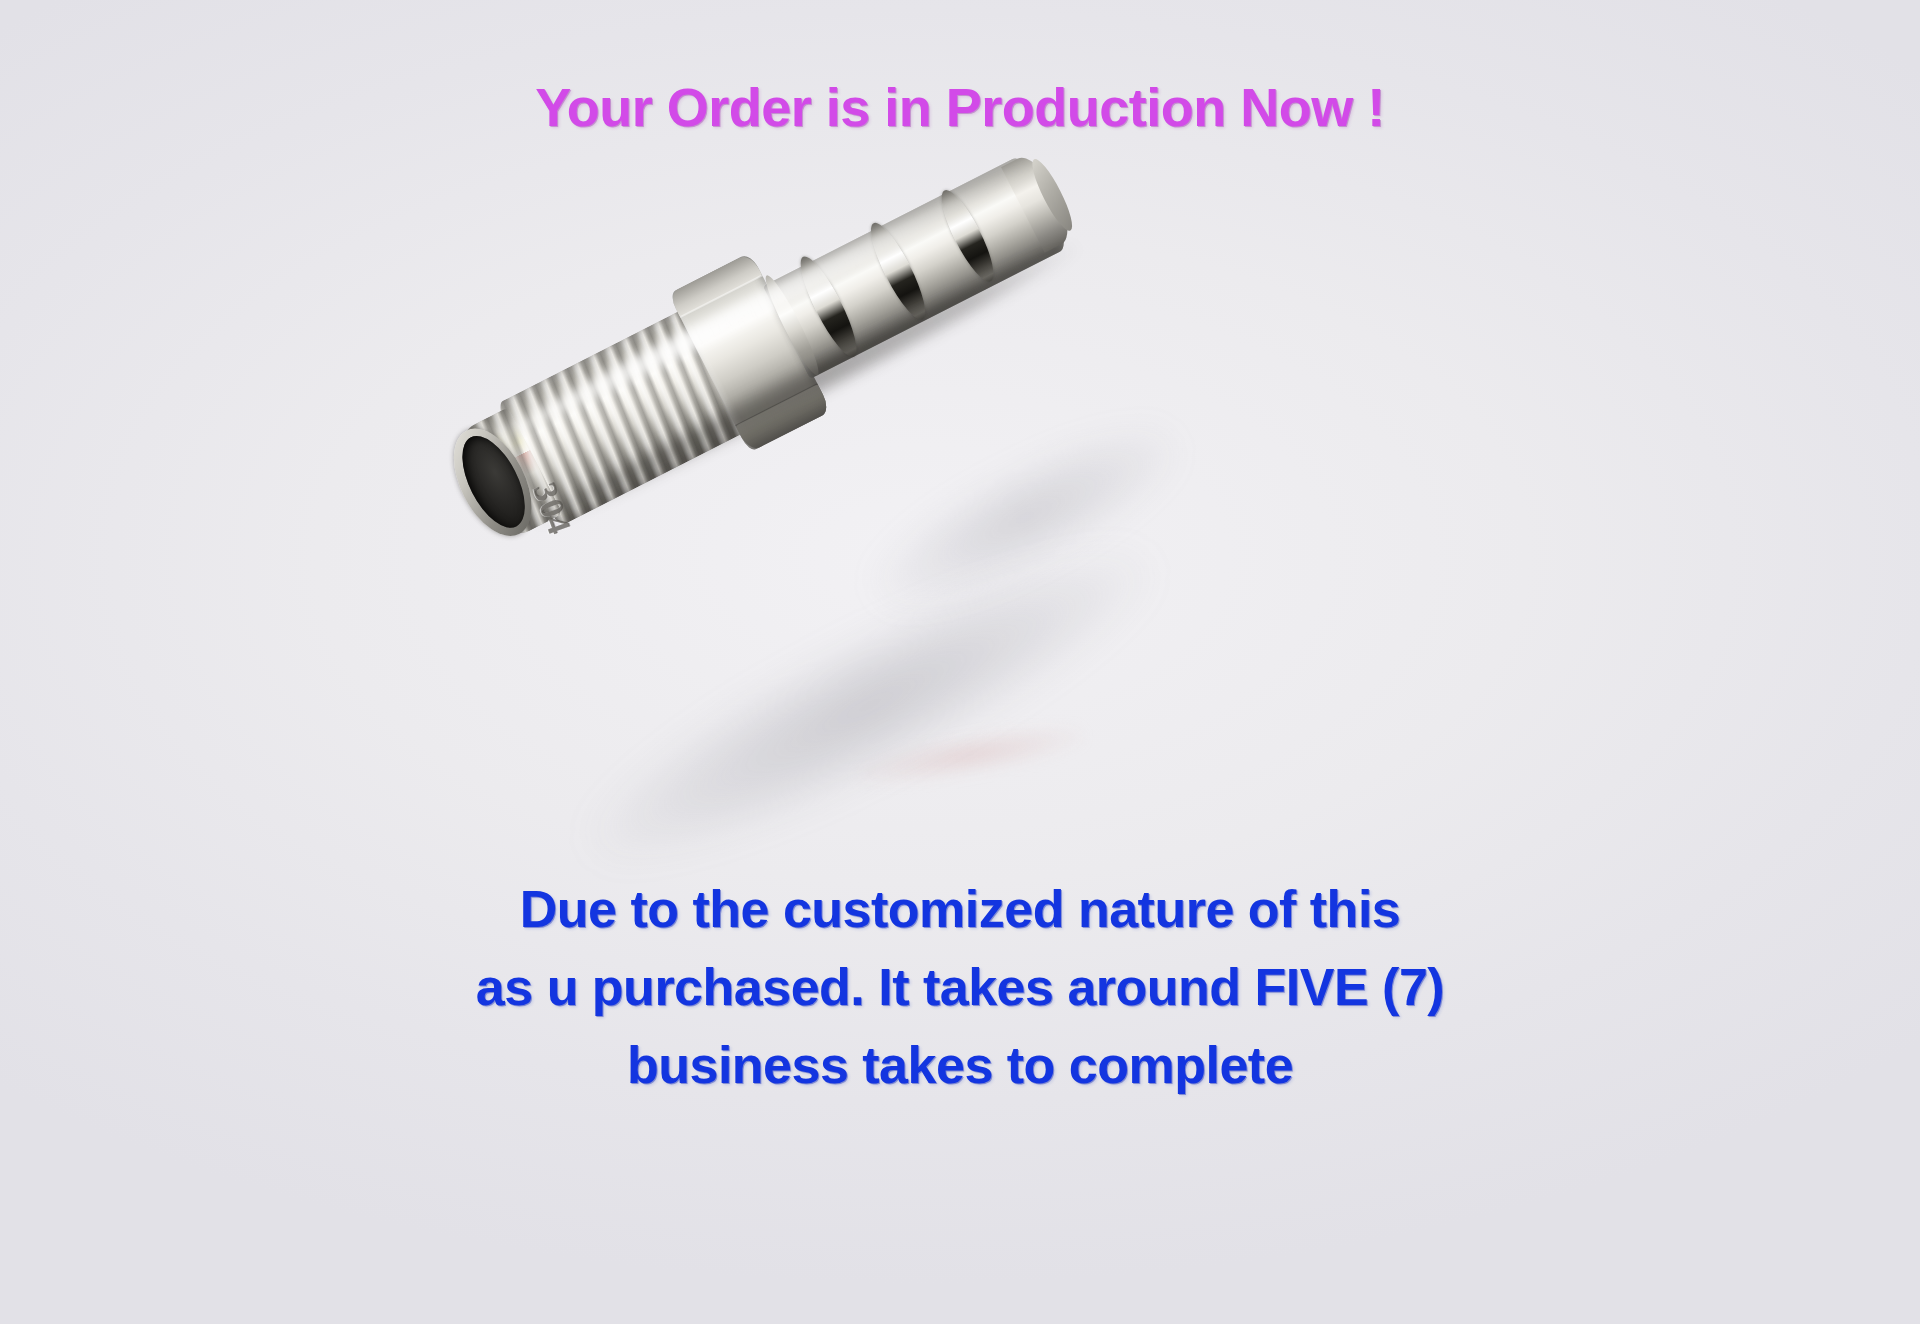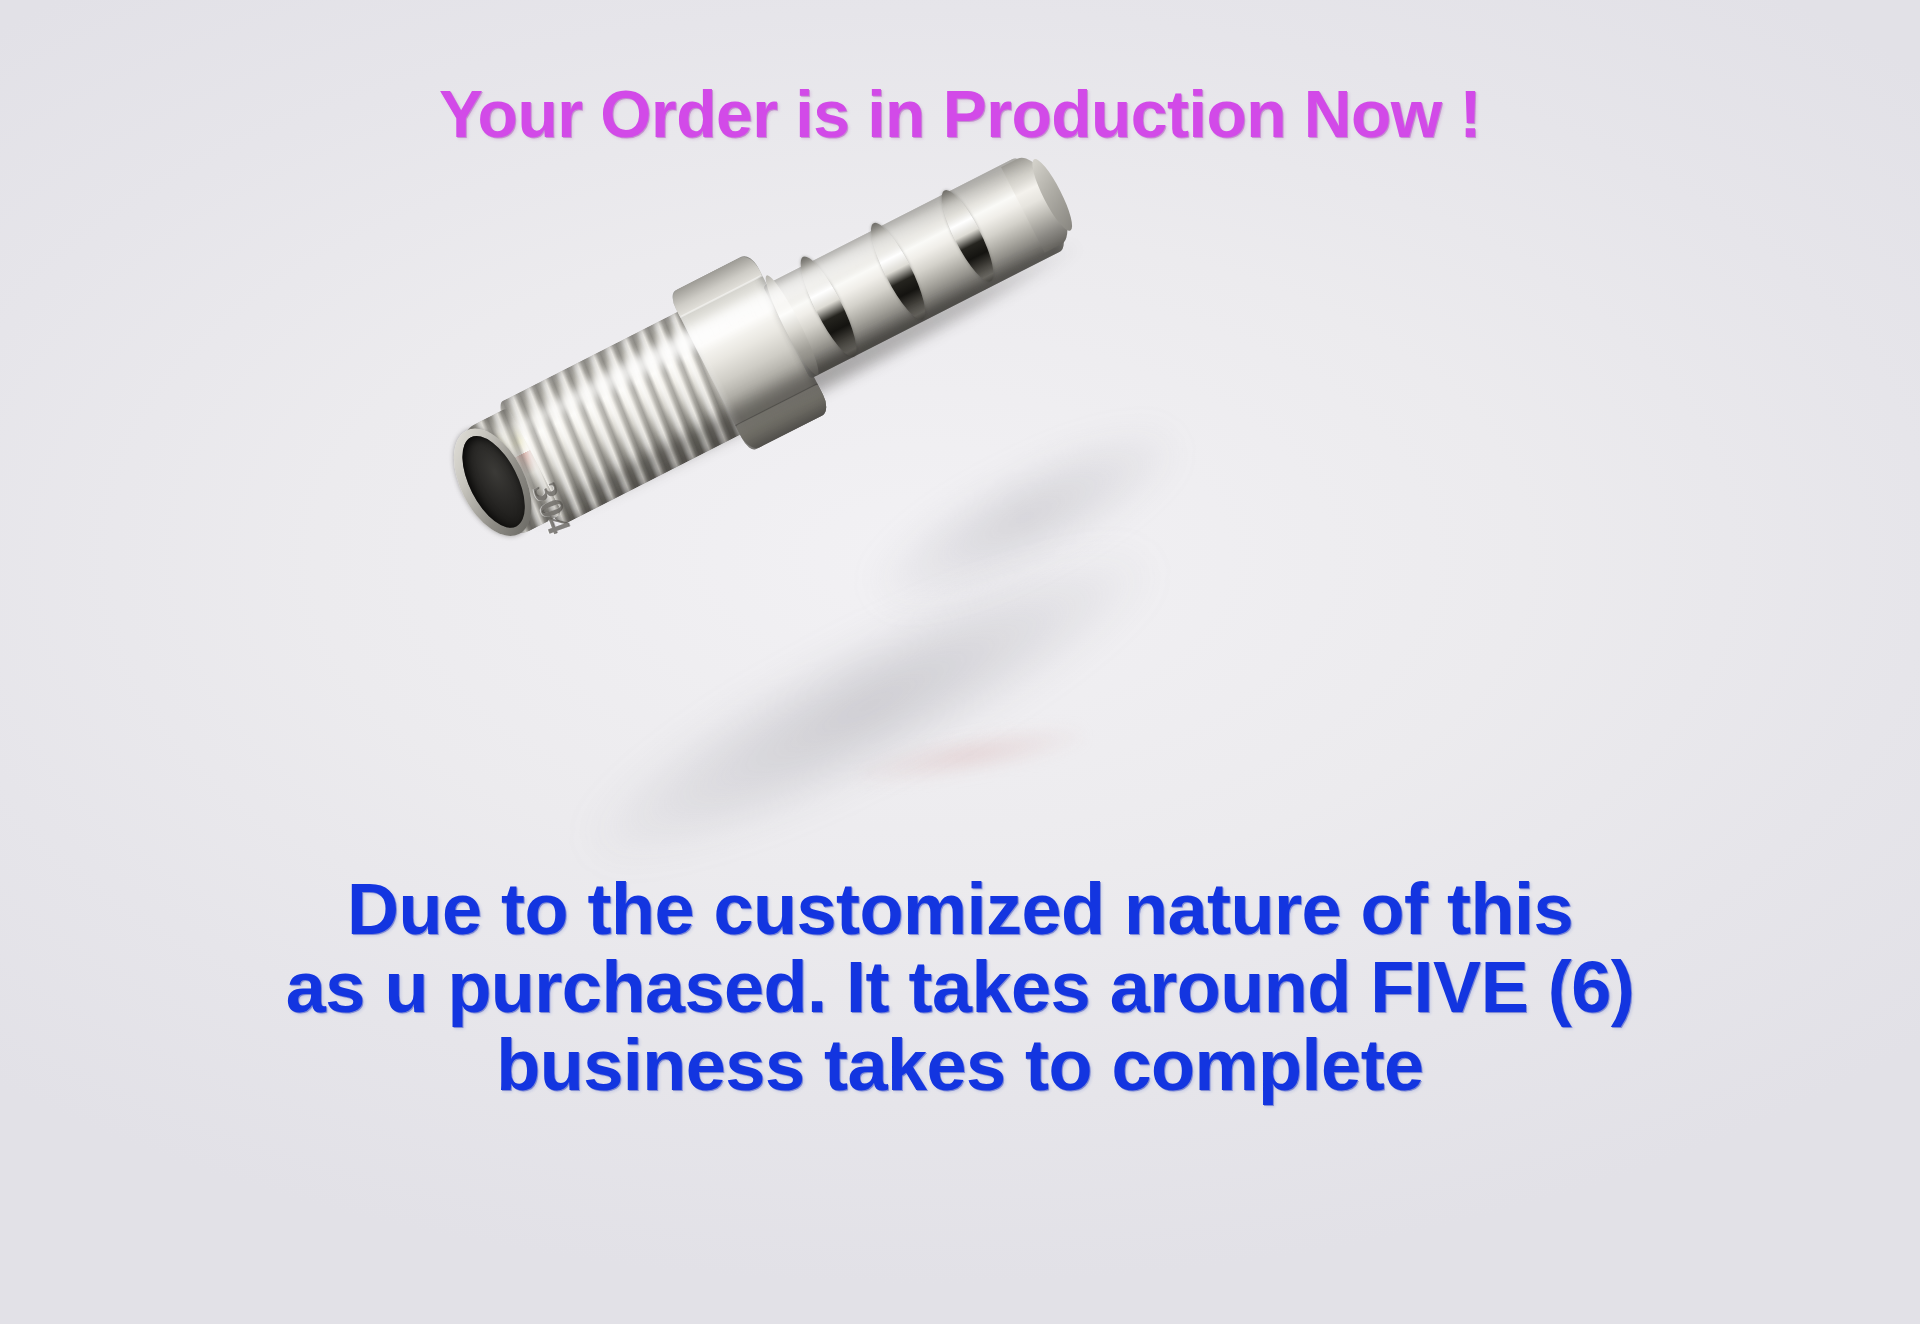--- a/index.html
+++ b/index.html
@@ -17,21 +17,21 @@
 
   
   .headline-wrap {
     position:absolute;
     top:76px; left:0; width:100%;
     text-align:center;
     pointer-events:none;
   }
   .headline {
     display:inline-block;
-    font-size:66px;
+    font-size:54px;
     font-weight:bold;
     letter-spacing:-0.5px;
     color:#d24ae8;
     white-space:nowrap;
     text-shadow:
       1px 1px 0 rgba(150,40,170,.35),
       2px 2px 3px rgba(160,60,180,.18);
   }
 
   
@@ -292,21 +292,21 @@
     filter:blur(6px);
   }
 
   
   .body-copy {
     position:absolute;
     left:0; top:870px;
     width:100%;
     text-align:center;
     color:#1335e0;
-    font-size:72px;
+    font-size:52px;
     font-weight:bold;
     line-height:78px;
     letter-spacing:-0.5px;
     text-shadow:
       1px 1px 0 rgba(20,40,180,.40),
       2px 2px 3px rgba(30,60,200,.16);
     pointer-events:none;
   }
   .body-copy .line { display:block; white-space:nowrap; }
 </style>
@@ -344,15 +344,15 @@
     <div class="underside"></div>
   </div>
 </div>
 
 <div class="headline-wrap">
   <span class="headline">Your Order is in Production Now !</span>
 </div>
 
 <div class="body-copy">
   <span class="line">Due to the customized nature of this</span>
-  <span class="line">as u purchased. It takes around FIVE (6)</span>
+  <span class="line">as u purchased. It takes around FIVE (7)</span>
   <span class="line">business takes to complete</span>
 </div>
 
 </body></html>

